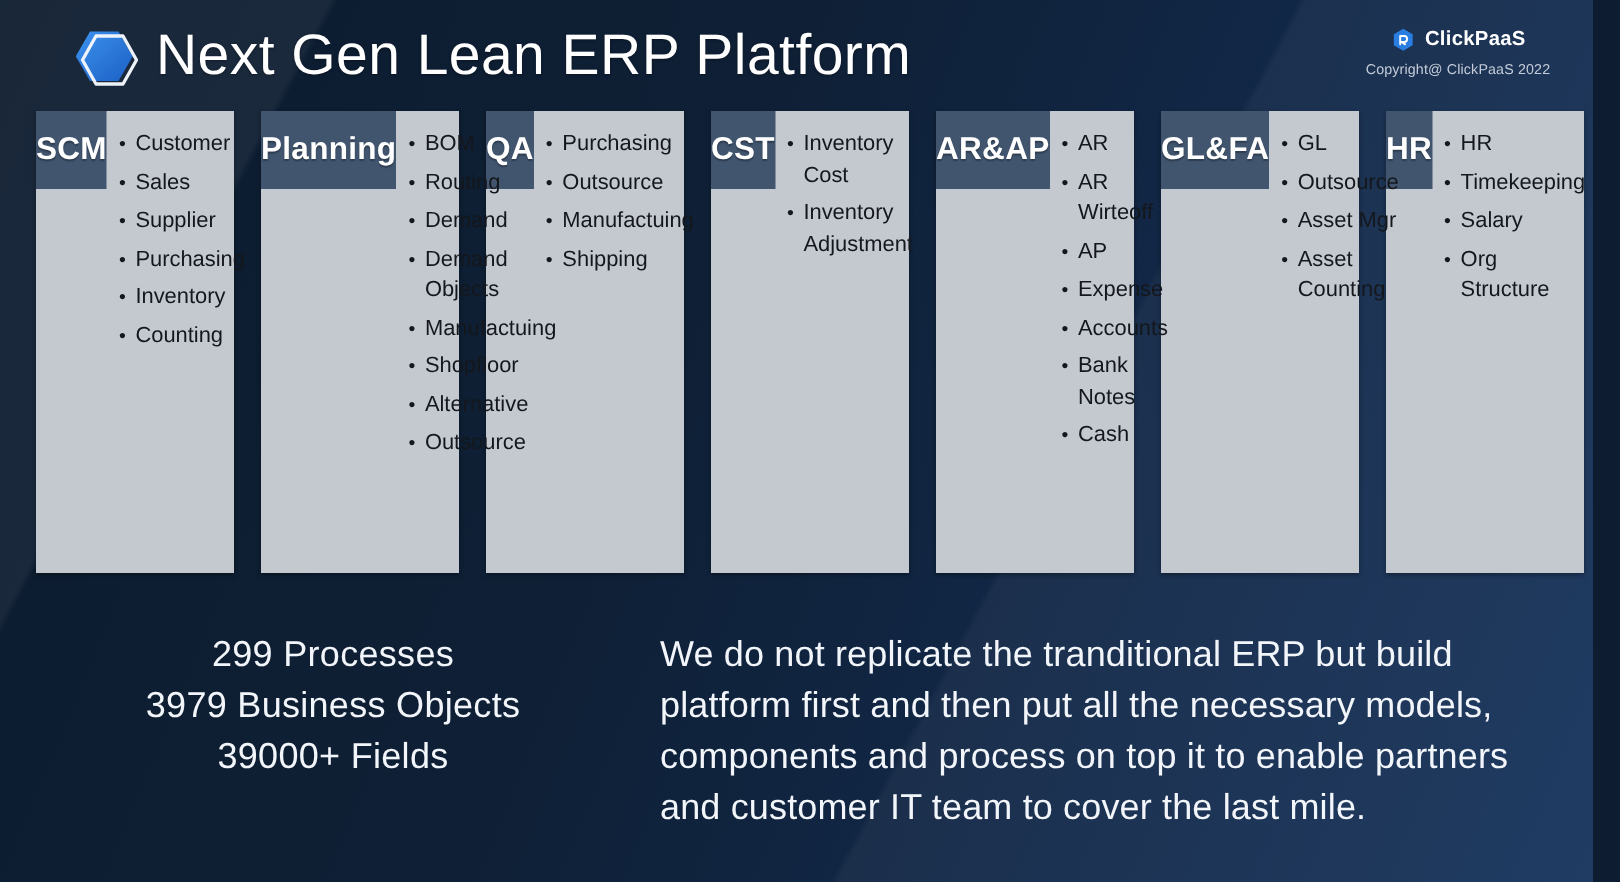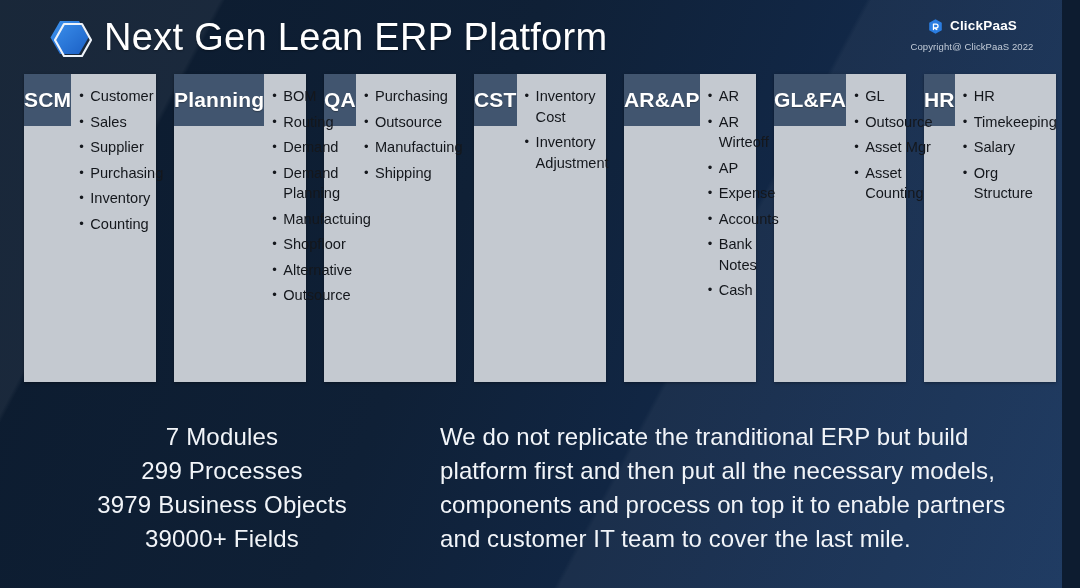--- a/index.html
+++ b/index.html
@@ -212,21 +212,21 @@
           </ul>
         </div>
       </div>
       <div class="column">
         <div class="col-head">Planning</div>
         <div class="col-body">
           <ul>
             <li>BOM</li>
             <li>Routing</li>
             <li>Demand</li>
-            <li>Demand Planning</li>
+            <li>Demand Objects</li>
             <li>Manufactuing</li>
             <li>Shopfloor</li>
             <li>Alternative</li>
             <li>Outsource</li>
           </ul>
         </div>
       </div>
       <div class="column">
         <div class="col-head">QA</div>
         <div class="col-body">
@@ -279,21 +279,20 @@
             <li>HR</li>
             <li>Timekeeping</li>
             <li>Salary</li>
             <li>Org Structure</li>
           </ul>
         </div>
       </div>
     </div>
 
   <div class="stats">
-      <div>7 Modules</div>
       <div>299 Processes</div>
       <div>3979 Business Objects</div>
       <div>39000+ Fields</div>
     </div>
 
   <div class="blurb">We do not replicate the tranditional ERP but build platform first and then put all the necessary models, components and process on top it to enable partners and customer IT team to cover the last mile.</div>
 
 </div>
 
 </body></html>

